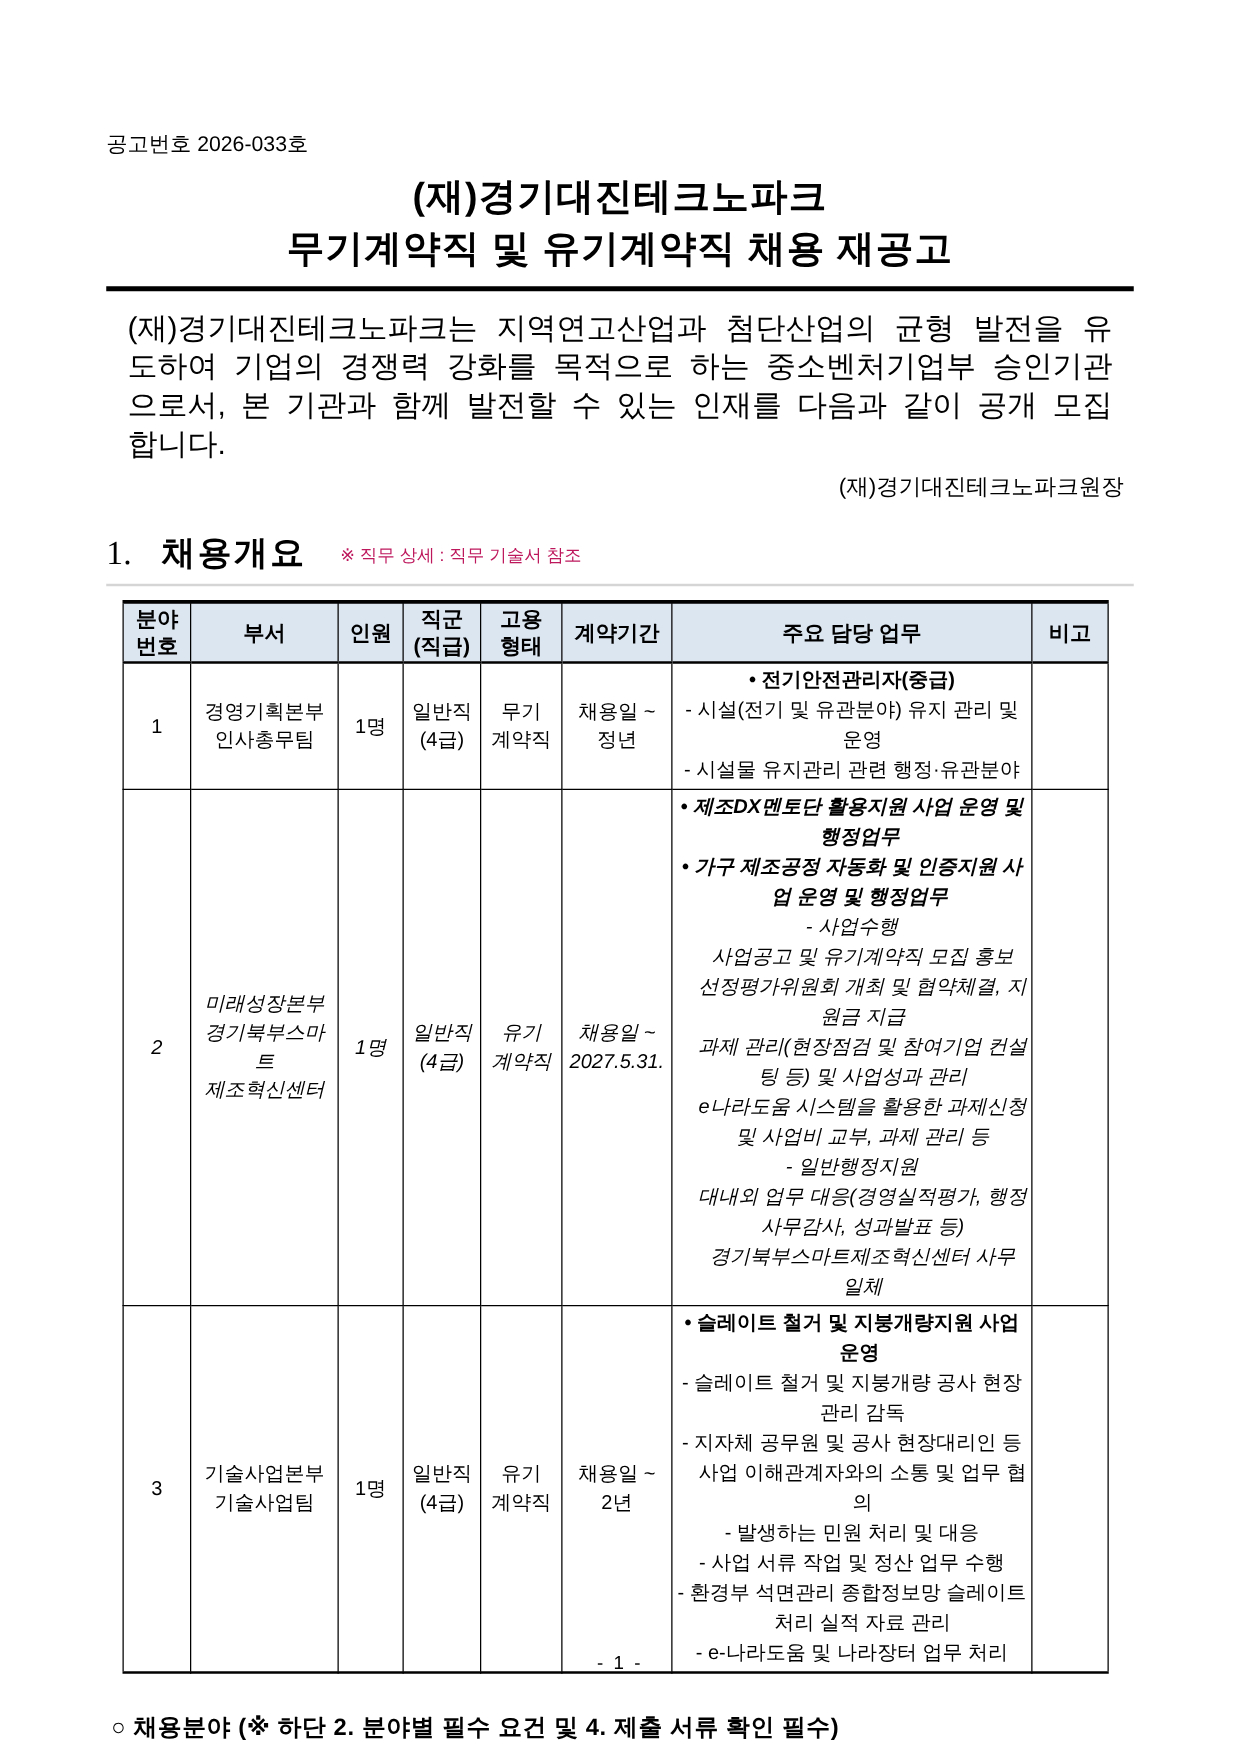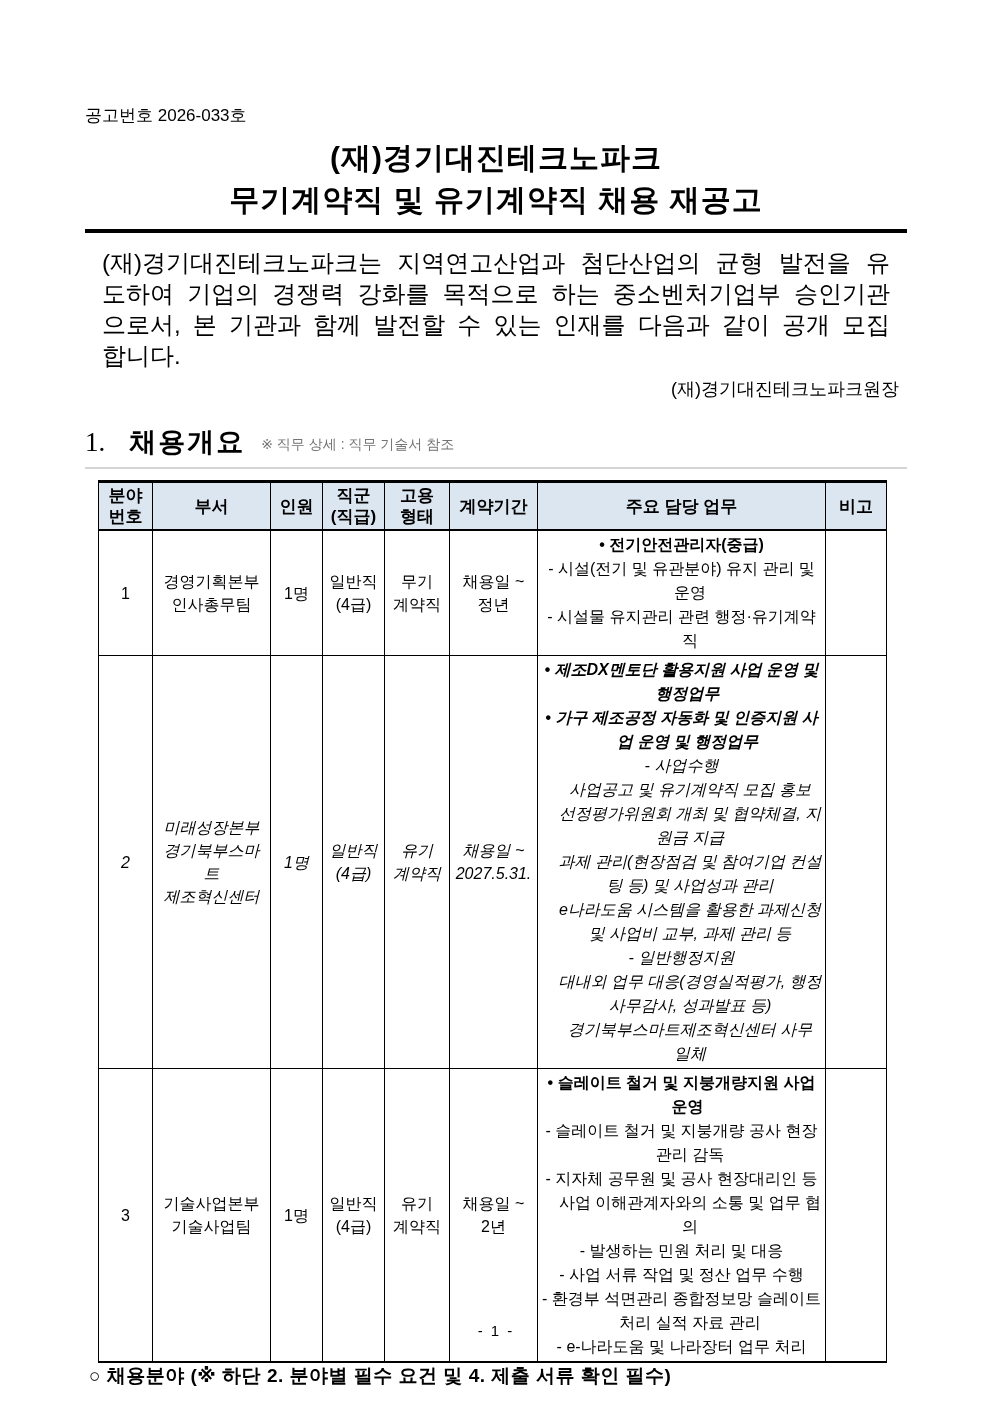--- a/index.html
+++ b/index.html
@@ -18,21 +18,21 @@
   .intro{
     margin-top:14px;padding:0 17px;
     font-size:24px;line-height:31px;
     text-align:justify;word-break:break-all;word-spacing:4px;
   }
   .signature{text-align:right;font-size:18px;margin-top:6px;padding-right:8px;}
 
   .section-heading{margin-top:26px;display:flex;align-items:flex-end;}
   .section-number{font-family:"Liberation Serif","DejaVu Serif",serif;font-size:27px;line-height:30px;}
   .section-title{font-weight:800;font-size:27px;line-height:30px;margin-left:24px;letter-spacing:2px;}
-  .section-note{font-size:14px;margin-left:16px;padding-bottom:3px;color:#737373;}
+  .section-note{font-size:14px;margin-left:27px;padding-bottom:3px;color:#be185d;}
   .section-rule{border:0;border-top:2px solid #d5d5d5;margin:10px 0 0 0;}
 
   table.recruit{
     border-collapse:collapse;table-layout:fixed;
     margin:11px 0 0 13px;width:788px;
     border-top:3px solid #000;border-bottom:2px solid #000;
     border-left:1px solid #000;border-right:1px solid #000;
   }
   table.recruit th,table.recruit td{
     border:1px solid #000;
@@ -48,21 +48,21 @@
   tr.row-3 td{height:248px;}
   td.tasks{
     text-align:justify;vertical-align:middle;padding:3px 5px 3px 6px;
     word-break:break-all;
   }
   .task{line-height:24px;}
   .task.bullet{font-weight:bold;padding-left:12px;text-indent:-12px;}
   .task.dash{padding-left:17px;text-indent:-17px;}
   .task.sub{padding-left:17px;}
 
-  .notes{}
+  .notes{margin-top:30px;}
   .note-1{font-weight:bold;font-size:19px;padding-left:4px;letter-spacing:0.5px;}
   .note-2{font-size:18px;margin-top:9px;padding-left:30px;letter-spacing:0.5px;}
 
   .page-footer{position:absolute;left:0;bottom:64px;width:100%;text-align:center;font-size:15px;letter-spacing:2px;}
 </style>
 </head>
 <body>
 
 <div class="content">
 
@@ -112,21 +112,21 @@
         <tr class="row-1">
           <td>1</td>
           <td>경영기획본부<br>인사총무팀</td>
           <td>1명</td>
           <td>일반직<br>(4급)</td>
           <td>무기<br>계약직</td>
           <td>채용일 ~<br>정년</td>
           <td class="tasks">
             <div class="task bullet">• 전기안전관리자(중급)</div>
             <div class="task dash">- 시설(전기 및 유관분야) 유지 관리 및 운영</div>
-            <div class="task dash">- 시설물 유지관리 관련 행정·유기계약직</div>
+            <div class="task dash">- 시설물 유지관리 관련 행정·유관분야</div>
           </td>
           <td></td>
         </tr>
         <tr class="row-2">
           <td>2</td>
           <td>미래성장본부<br>경기북부스마트<br>제조혁신센터</td>
           <td>1명</td>
           <td>일반직<br>(4급)</td>
           <td>유기<br>계약직</td>
           <td>채용일 ~<br>2027.5.31.</td>

